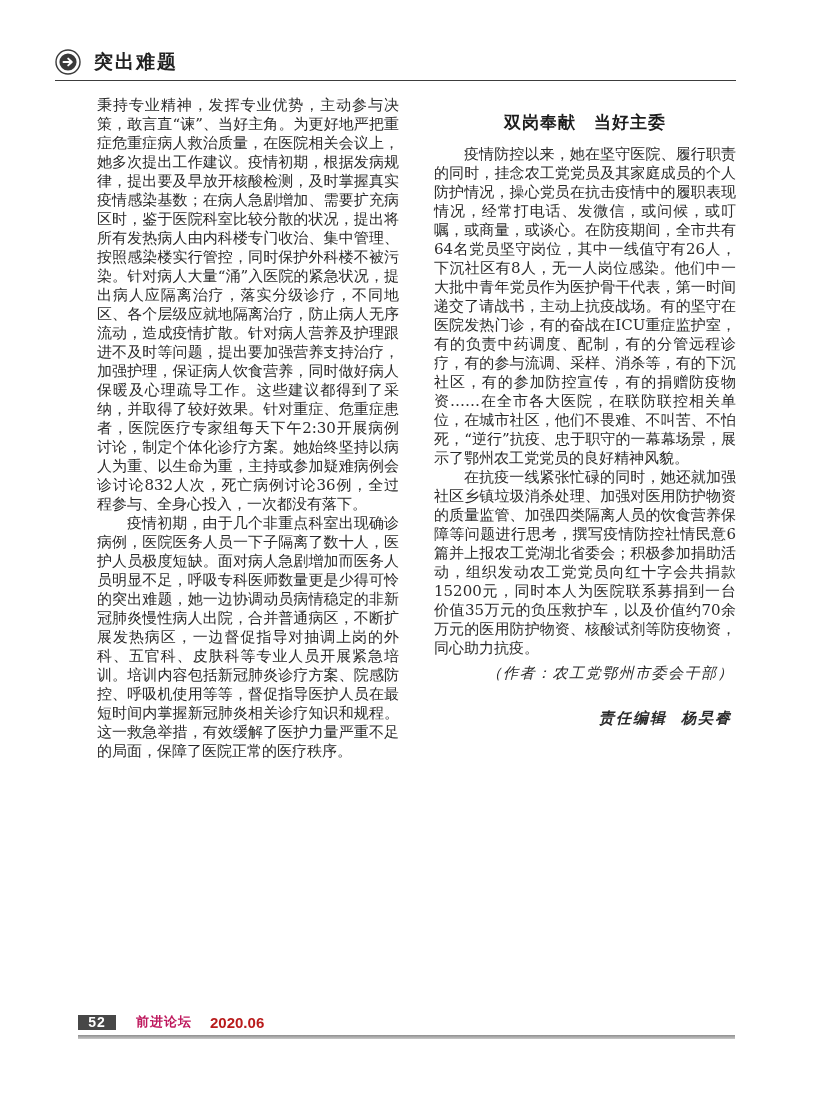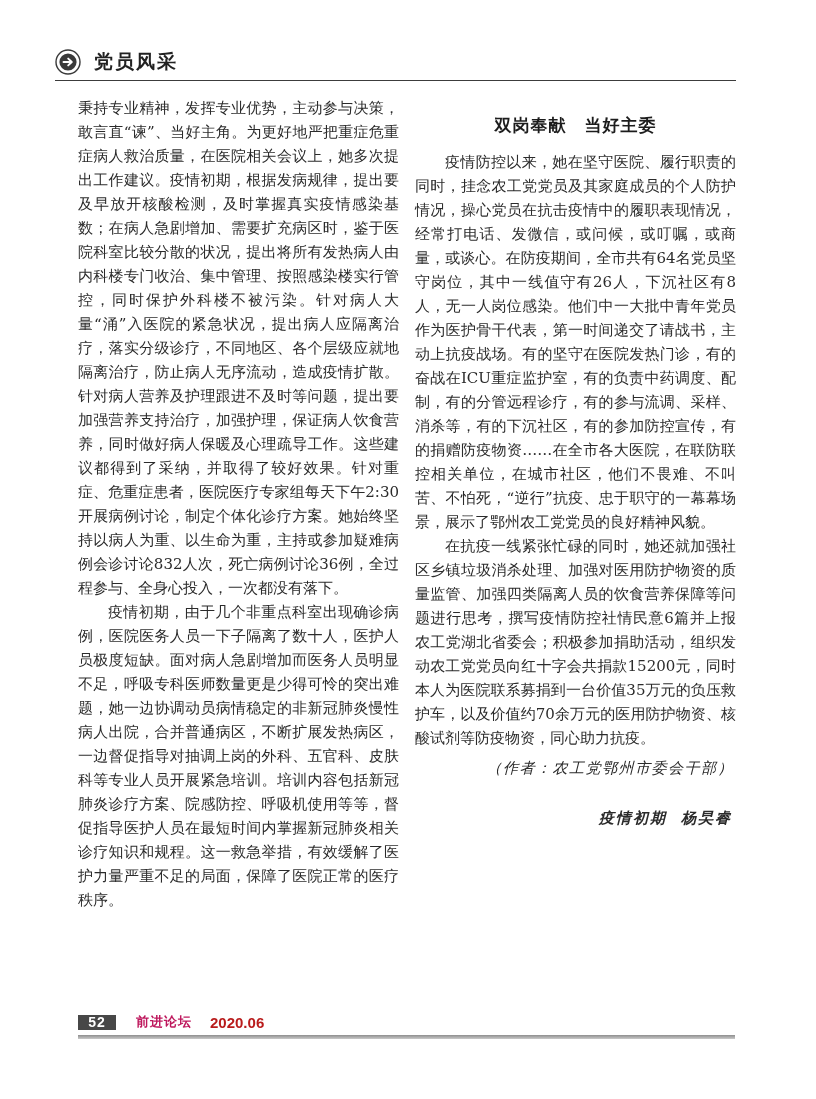--- a/index.html
+++ b/index.html
@@ -23,21 +23,21 @@
     font-family:"Liberation Sans","DejaVu Sans",sans-serif;
     font-weight:bold;font-size:19px;color:#222;
     letter-spacing:2px;line-height:1;
     padding-bottom:2px;
   }
   
   .columns{
     position:absolute;left:78px;top:96px;width:658px;
     display:flex;gap:16px;
   }
-  .col{width:321px;font-size:15px;line-height:24px;}
+  .col{width:321px;font-size:15px;line-height:19px;margin-left:19px;}
   .col p{margin:0;text-align:justify;}
   .col p.indent{text-indent:2em;}
   
   .sub-heading{
     text-align:center;
     font-weight:bold;
     font-size:17px;
     color:#1c1c1c;
     margin:17px 0 13px 0;
     letter-spacing:1px;
@@ -92,36 +92,36 @@
 <body>
 
 <div class="page">
 
   <div class="header">
     <svg class="icon" viewBox="0 0 26 26">
       <circle cx="13" cy="13" r="12" fill="none" stroke="#3a3a3a" stroke-width="1.4"></circle>
       <circle cx="13" cy="13" r="8.6" fill="#3a3a3a"></circle>
       <path d="M8.5 13 H16 M13.2 9.6 L16.8 13 L13.2 16.4" fill="none" stroke="#ffffff" stroke-width="1.9" stroke-linecap="round" stroke-linejoin="round"></path>
     </svg>
-    <span class="section-title">党员风采</span>
+    <span class="section-title">突出难题</span>
   </div>
 
   <div class="columns">
 
     <div class="col">
       <p>秉持专业精神，发挥专业优势，主动参与决策，敢言直“谏”、当好主角。为更好地严把重症危重症病人救治质量，在医院相关会议上，她多次提出工作建议。疫情初期，根据发病规律，提出要及早放开核酸检测，及时掌握真实疫情感染基数；在病人急剧增加、需要扩充病区时，鉴于医院科室比较分散的状况，提出将所有发热病人由内科楼专门收治、集中管理、按照感染楼实行管控，同时保护外科楼不被污染。针对病人大量“涌”入医院的紧急状况，提出病人应隔离治疗，落实分级诊疗，不同地区、各个层级应就地隔离治疗，防止病人无序流动，造成疫情扩散。针对病人营养及护理跟进不及时等问题，提出要加强营养支持治疗，加强护理，保证病人饮食营养，同时做好病人保暖及心理疏导工作。这些建议都得到了采纳，并取得了较好效果。针对重症、危重症患者，医院医疗专家组每天下午2:30开展病例讨论，制定个体化诊疗方案。她始终坚持以病人为重、以生命为重，主持或参加疑难病例会诊讨论832人次，死亡病例讨论36例，全过程参与、全身心投入，一次都没有落下。</p>
       <p class="indent">疫情初期，由于几个非重点科室出现确诊病例，医院医务人员一下子隔离了数十人，医护人员极度短缺。面对病人急剧增加而医务人员明显不足，呼吸专科医师数量更是少得可怜的突出难题，她一边协调动员病情稳定的非新冠肺炎慢性病人出院，合并普通病区，不断扩展发热病区，一边督促指导对抽调上岗的外科、五官科、皮肤科等专业人员开展紧急培训。培训内容包括新冠肺炎诊疗方案、院感防控、呼吸机使用等等，督促指导医护人员在最短时间内掌握新冠肺炎相关诊疗知识和规程。这一救急举措，有效缓解了医护力量严重不足的局面，保障了医院正常的医疗秩序。</p>
     </div>
 
     <div class="col">
       <div class="sub-heading">双岗奉献　当好主委</div>
       <p class="indent">疫情防控以来，她在坚守医院、履行职责的同时，挂念农工党党员及其家庭成员的个人防护情况，操心党员在抗击疫情中的履职表现情况，经常打电话、发微信，或问候，或叮嘱，或商量，或谈心。在防疫期间，全市共有64名党员坚守岗位，其中一线值守有26人，下沉社区有8人，无一人岗位感染。他们中一大批中青年党员作为医护骨干代表，第一时间递交了请战书，主动上抗疫战场。有的坚守在医院发热门诊，有的奋战在ICU重症监护室，有的负责中药调度、配制，有的分管远程诊疗，有的参与流调、采样、消杀等，有的下沉社区，有的参加防控宣传，有的捐赠防疫物资……在全市各大医院，在联防联控相关单位，在城市社区，他们不畏难、不叫苦、不怕死，“逆行”抗疫、忠于职守的一幕幕场景，展示了鄂州农工党党员的良好精神风貌。</p>
       <p class="indent">在抗疫一线紧张忙碌的同时，她还就加强社区乡镇垃圾消杀处理、加强对医用防护物资的质量监管、加强四类隔离人员的饮食营养保障等问题进行思考，撰写疫情防控社情民意6篇并上报农工党湖北省委会；积极参加捐助活动，组织发动农工党党员向红十字会共捐款15200元，同时本人为医院联系募捐到一台价值35万元的负压救护车，以及价值约70余万元的医用防护物资、核酸试剂等防疫物资，同心助力抗疫。</p>
       <div class="author-line">（作者：农工党鄂州市委会干部）</div>
-      <div class="editor-line"><span>疫情初期</span><span class="gap"></span><span>杨旲睿</span></div>
+      <div class="editor-line"><span>责任编辑</span><span class="gap"></span><span>杨旲睿</span></div>
     </div>
 
   </div>
 
   <div class="footer-rule"></div>
   <div class="footer">
     <div class="page-num-box">52</div>
     <div class="journal-name">前进论坛</div>
     <div class="journal-issue">2020.06</div>
   </div>

